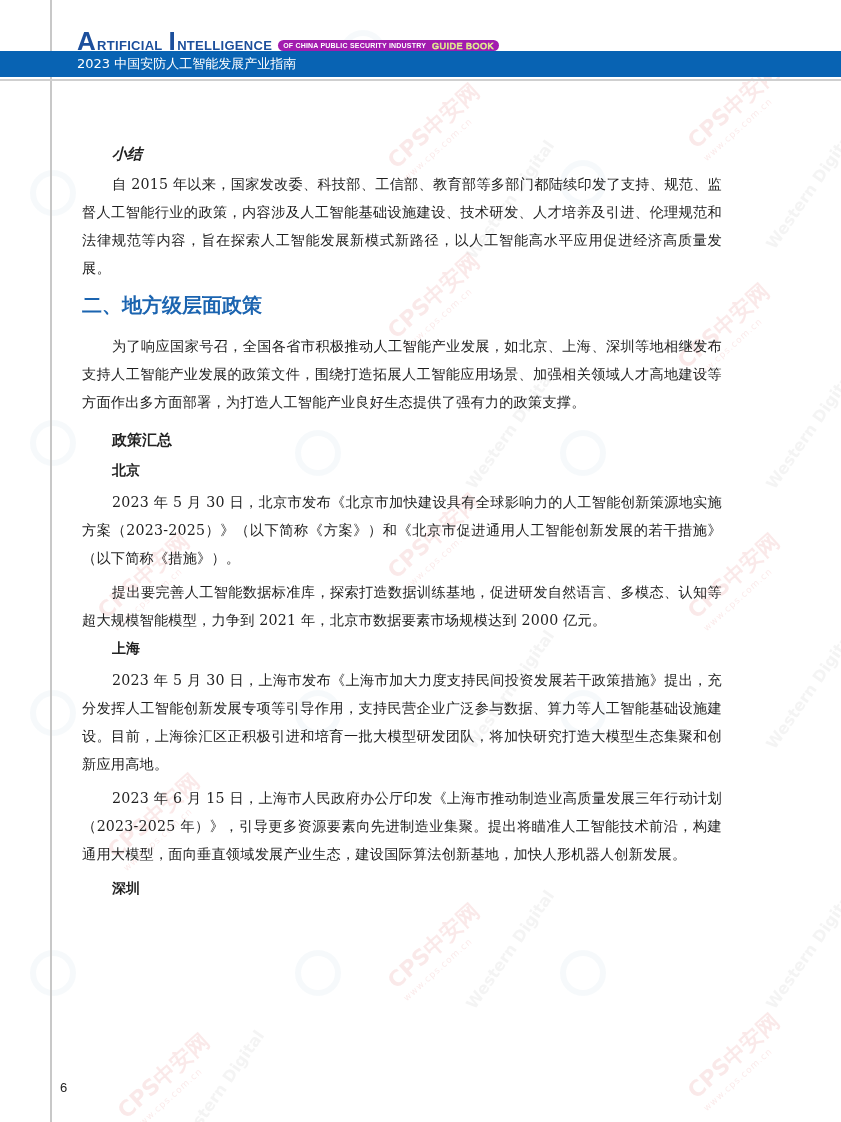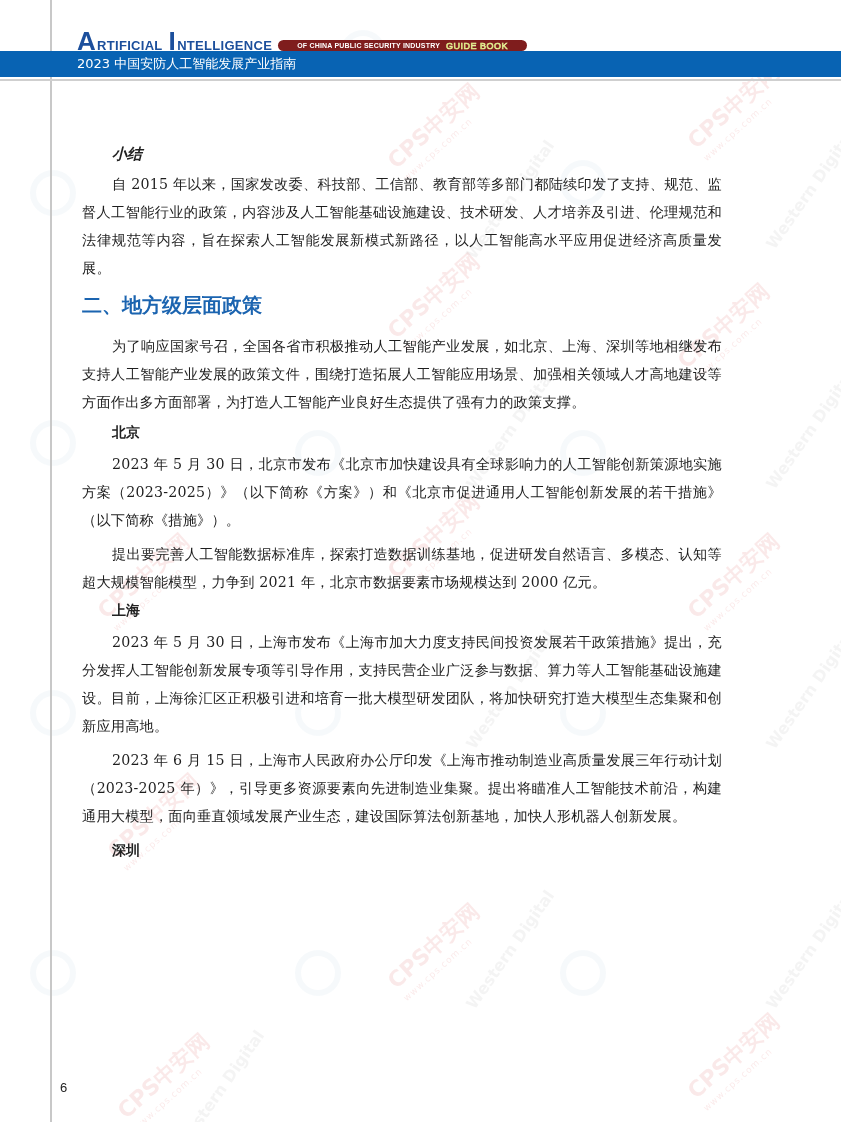--- a/index.html
+++ b/index.html
@@ -16,21 +16,21 @@
 
     
     .left-rule { position: absolute; left: 50px; top: 0; width: 2px; height: 1122px; background: #c8c8c8; z-index: 1; }
 
     
     .header { position: absolute; left: 0; top: 0; width: 841px; height: 90px; z-index: 2; }
     .brand { position: absolute; left: 77px; top: 27px; display: flex; align-items: flex-end; height: 25px; }
     .brand-word { font-family: "Liberation Sans", sans-serif; font-weight: bold; color: #1c4f9c; font-size: 13px; letter-spacing: 0.3px; line-height: 1; }
     .brand-word .cap { font-size: 26px; line-height: 0.8; margin-right: 1px; }
     .brand-space { width: 6px; }
-    .pill { margin-left: 6px; margin-bottom: 1px; height: 11px; border-radius: 6px; background: #7f1d1d; padding: 0 19px; display: flex; align-items: center; gap: 6px; }
+    .pill { margin-left: 6px; margin-bottom: 1px; height: 11px; border-radius: 6px; background: #a21caf; padding: 0 5px; display: flex; align-items: center; gap: 6px; }
     .pill-text { font-family: "Liberation Sans", sans-serif; font-size: 7px; font-weight: bold; color: #ffffff; letter-spacing: 0.2px; white-space: nowrap; }
     .pill-guide { font-family: "Liberation Sans", sans-serif; font-size: 9px; color: #b9d32a; -webkit-text-stroke: 0.6px #e8f3a0; letter-spacing: 0.5px; white-space: nowrap; }
     .blue-bar { position: absolute; left: 0; top: 51px; width: 841px; height: 26px; background: #0863b3; }
     .bar-title { position: absolute; left: 77px; top: 4px; color: #ffffff; font-family: "DejaVu Sans", sans-serif; font-size: 13px; line-height: 18px; }
     .bar-underline { position: absolute; left: 0; top: 79px; width: 841px; height: 2px; background: #cfcfcf; }
 
     
     .content { position: absolute; left: 82px; top: 140px; width: 640px; z-index: 2; }
     .subhead { font-family: "DejaVu Sans", sans-serif; font-size: 15px; font-weight: bold; color: #222; padding-left: 30px; line-height: 28px; }
     .subhead.small { font-size: 14px; }
@@ -100,20 +100,21 @@
 <main class="content">
   <section>
     <h3 class="subhead" style="margin-bottom:2px;font-style:italic;">小结</h3>
     <p class="para">自 2015 年以来，国家发改委、科技部、工信部、教育部等多部门都陆续印发了支持、规范、监督人工智能行业的政策，内容涉及人工智能基础设施建设、技术研发、人才培养及引进、伦理规范和法律规范等内容，旨在探索人工智能发展新模式新路径，以人工智能高水平应用促进经济高质量发展。</p>
   </section>
 
   <section style="margin-top:8px;">
     <h2 class="section-title">二、地方级层面政策</h2>
     <p class="para" style="margin-top:12px;">为了响应国家号召，全国各省市积极推动人工智能产业发展，如北京、上海、深圳等地相继发布支持人工智能产业发展的政策文件，围绕打造拓展人工智能应用场景、加强相关领域人才高地建设等方面作出多方面部署，为打造人工智能产业良好生态提供了强有力的政策支撑。</p>
 
+    <h3 class="subhead" style="margin-top:10px;">政策汇总</h3>
 
     <div>
       <h4 class="subhead small" style="margin-top:2px;">北京</h4>
       <p class="para" style="margin-top:4px;">2023 年 5 月 30 日，北京市发布《北京市加快建设具有全球影响力的人工智能创新策源地实施方案（2023-2025）》（以下简称《方案》）和《北京市促进通用人工智能创新发展的若干措施》（以下简称《措施》）。</p>
       <p class="para" style="margin-top:6px;">提出要完善人工智能数据标准库，探索打造数据训练基地，促进研发自然语言、多模态、认知等超大规模智能模型，力争到 2021 年，北京市数据要素市场规模达到 2000 亿元。</p>
     </div>
 
     <div>
       <h4 class="subhead small" style="">上海</h4>
       <p class="para" style="margin-top:4px;">2023 年 5 月 30 日，上海市发布《上海市加大力度支持民间投资发展若干政策措施》提出，充分发挥人工智能创新发展专项等引导作用，支持民营企业广泛参与数据、算力等人工智能基础设施建设。目前，上海徐汇区正积极引进和培育一批大模型研发团队，将加快研究打造大模型生态集聚和创新应用高地。</p>

